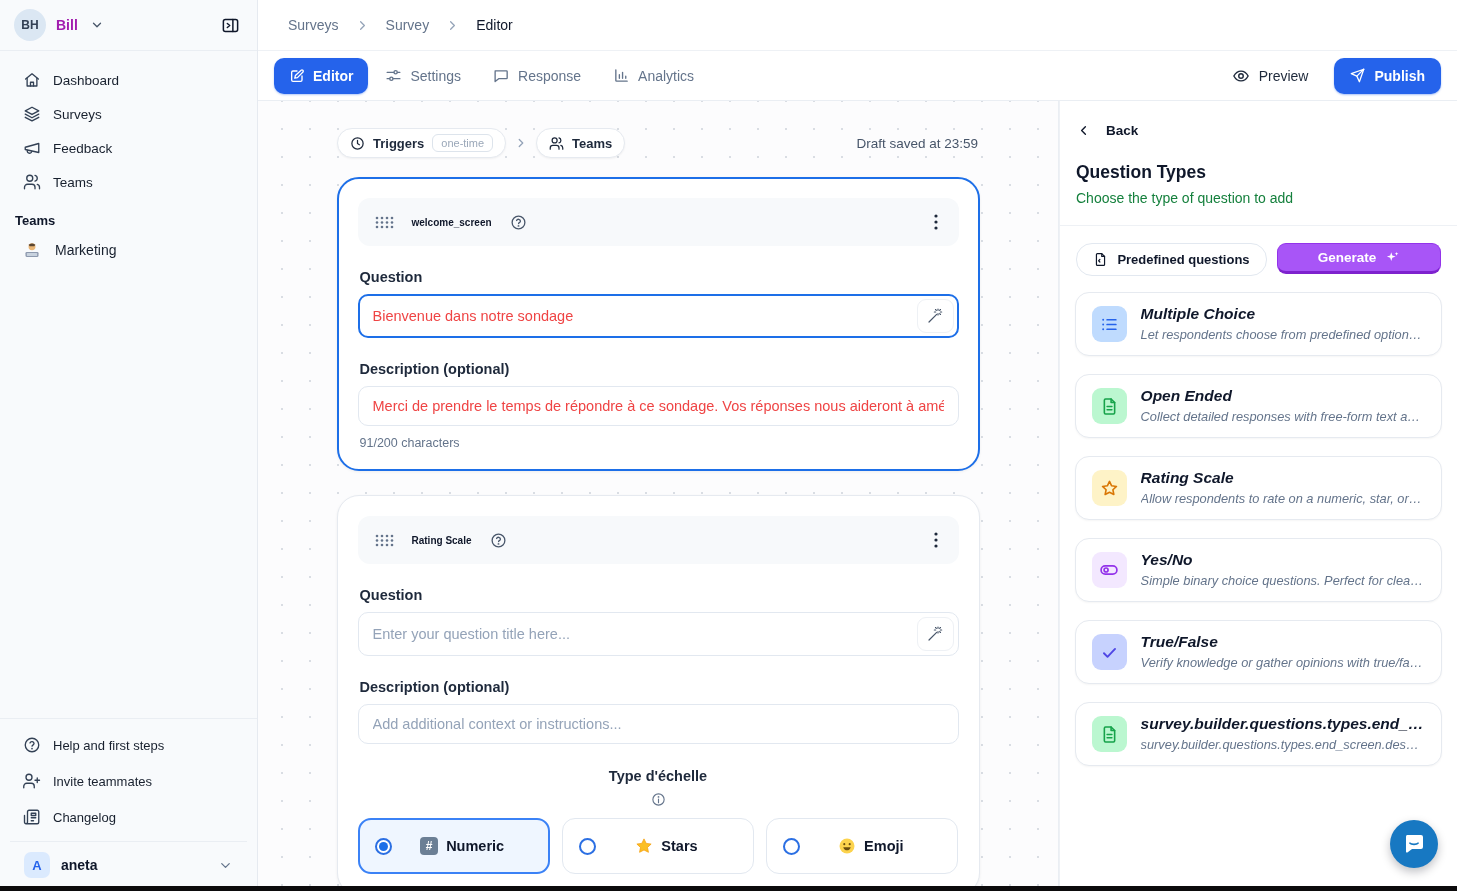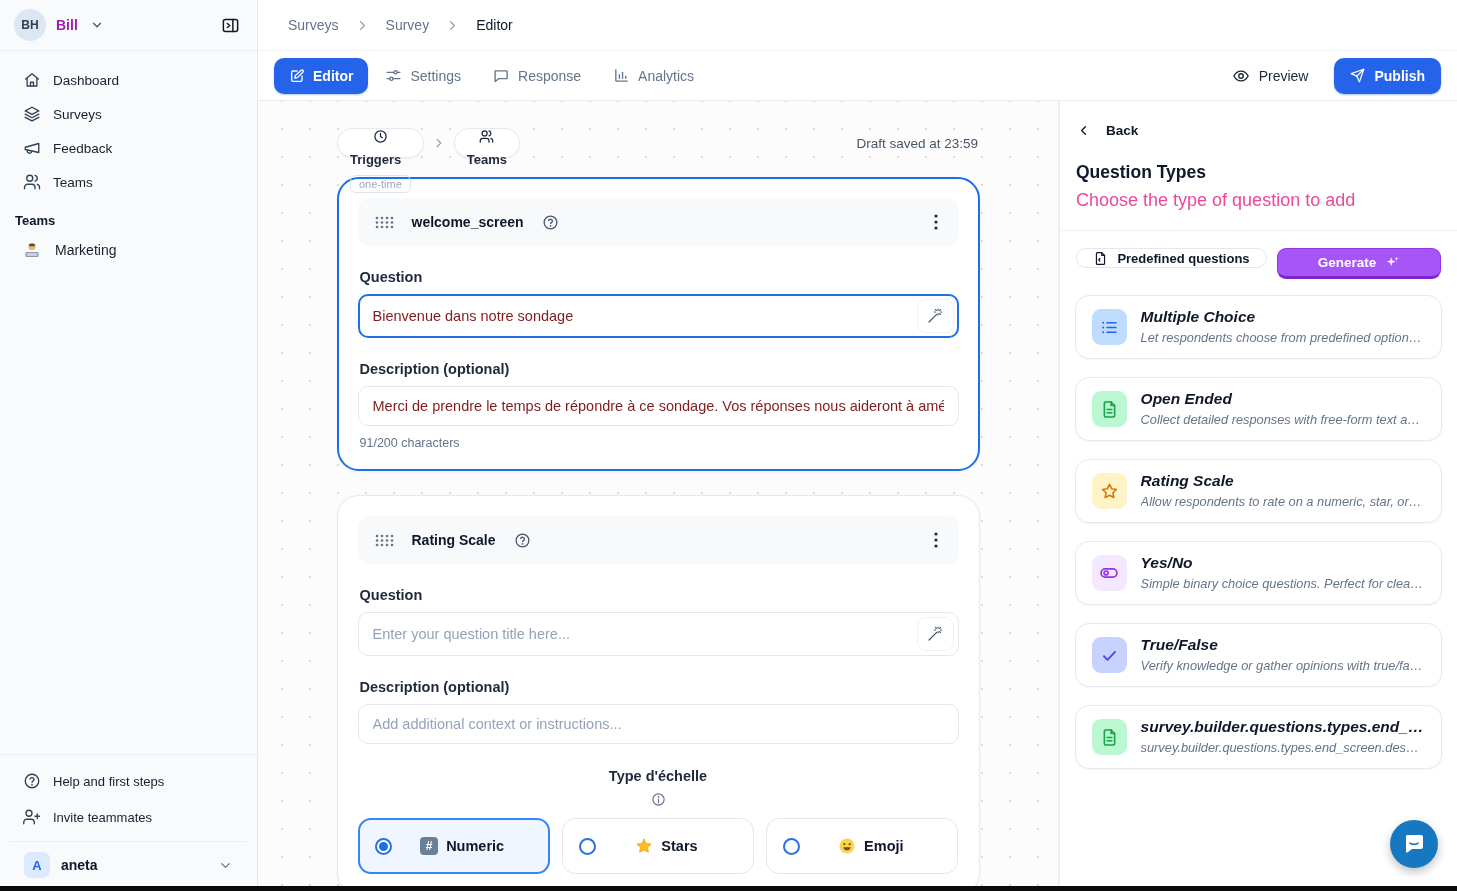--- a/index.html
+++ b/index.html
@@ -54,40 +54,40 @@
   .publish-btn { height:36px; display:flex; align-items:center; gap:9px; padding:0 16px; border:none;
     background:#2563eb; color:#fff; font-size:14px; font-weight:600; border-radius:10px; cursor:pointer; font-family:inherit;
     box-shadow:0 1px 2px rgba(37,99,235,.4); }
 
   
   .canvas { position:absolute; left:258px; top:101px; width:801px; height:790px; overflow:hidden;
     background-color:#fcfcfd; border-right:1px solid #eaeef3;
     background-image:radial-gradient(circle, #d9dde3 1.3px, transparent 1.4px);
     background-size:28px 28px; background-position:10px 14px; }
   .canvas-head { display:flex; align-items:center; margin:27px 80px 0 79px; gap:8px; }
-  .pill { height:30px; background:#fff; border:1px solid #e6eaf0; border-radius:15px; display:flex; 
+  .pill { height:30px; background:#fff; border:1px solid #e6eaf0; border-radius:15px; display:flex; align-items:center;
     gap:8px; padding:0 12px; font-size:13px; font-weight:600; color:#1e293b; cursor:pointer;
-    box-shadow:0 1px 2px rgba(2,6,23,.05);flex-direction:column; }
+    box-shadow:0 1px 2px rgba(2,6,23,.05); }
   .pill .badge { font-size:11px; font-weight:500; color:#9aa7b8; border:1px solid #dde4ec; border-radius:6px; padding:2px 8px; }
   .canvas-head .sep { color:#94a3b8; }
   .draft { margin-left:auto; font-size:13.5px; color:#475569; }
 
   .card-stack { width:643px; margin:19px auto 0; }
   .qcard { background:#fff; border-radius:22px; padding:20px; border:1px solid #e6eaf0;
     box-shadow:0 1px 3px rgba(2,6,23,.06); }
   .qcard.selected { border:2px solid #1d6fe8; padding:19px; }
   .qcard + .qcard { margin-top:24px; }
   .qcard-head { background:#f7f9fb; border-radius:12px; height:48px; display:flex; align-items:center; padding:0 17px; gap:18px; }
-  .qcard-title { font-size:14px; font-weight:600; color:#0f172a; }
+  .qcard-title { font-size:10px; font-weight:600; color:#0f172a; }
   .qcard-head .help { color:#475569; cursor:pointer; }
   .qcard-head .menu { margin-left:auto; color:#1e293b; cursor:pointer; background:none; border:none; padding:4px; }
   .field-label { margin:23px 2px 9px; font-size:14.5px; font-weight:600; color:#1e293b; }
   .input-wrap { position:relative; }
   .input-wrap input { width:100%; height:44px; border:1px solid #e2e8f0; border-radius:10px; background:#fff;
-    padding:0 54px 0 14px; font-size:14.5px; color:#7f1d1d; font-family:inherit; outline:none; }
+    padding:0 54px 0 14px; font-size:14.5px; color:#ef4444; font-family:inherit; outline:none; }
   .input-wrap input::placeholder { color:#94a3b8; }
   .input-wrap.focused input { border:2px solid #1d6fe8; padding:0 53px 0 13px; }
   .input-wrap.plain input { height:40px; padding:0 14px; }
   .wand-btn { position:absolute; right:5px; top:50%; transform:translateY(-50%); width:37px; height:34px;
     border:1px solid #eef1f5; border-radius:9px; background:#fff; color:#475569; cursor:pointer;
     display:flex; align-items:center; justify-content:center; }
   .char-count { margin:10px 2px 0; font-size:12.5px; color:#64748b; }
 
   .scale-label-row { display:flex; align-items:center; gap:8px; margin:24px 2px 11px;flex-direction:column; }
   .scale-label-row .lbl { font-size:14.5px; font-weight:600; color:#1e293b; }
@@ -104,23 +104,23 @@
   .hash-chip { width:18px; height:18px; border-radius:4px; background:#6b7f95; color:#fff; font-size:12px;
     font-weight:bold; display:flex; align-items:center; justify-content:center; }
 
   
   .panel { position:absolute; left:1059px; top:101px; width:398px; height:790px; background:#fff;
     border-left:1px solid #eef1f5; overflow:hidden; }
   .panel-head { padding:22px 16px 19px; border-bottom:1px solid #eef1f5; }
   .back-row { display:flex; align-items:center; gap:15px; font-size:13.5px; font-weight:600; color:#0f172a;
     cursor:pointer; background:none; border:none; font-family:inherit; padding:0; }
   .panel-title { margin-top:24px; font-size:17.5px; font-weight:700; color:#0f172a; }
-  .panel-sub { margin-top:7px; font-size:18px; color:#ec4899; }
+  .panel-sub { margin-top:7px; font-size:14px; color:#15803d; }
   .panel-actions { display:flex; gap:10px; padding:17px 16px 0; }
-  .btn-predefined { flex:1; height:20px; border:1px solid #e2e8f0; border-radius:16px; background:#fff;
+  .btn-predefined { flex:1; height:33px; border:1px solid #e2e8f0; border-radius:16px; background:#fff;
     display:flex; align-items:center; justify-content:center; gap:9px; font-size:13px; font-weight:600; color:#0f172a;
     cursor:pointer; font-family:inherit; }
   .btn-generate { width:164px; height:31px; border:1px solid #9333ea; border-bottom:3px solid #7e22ce; border-radius:9px;
     background:#a855f7; color:#fff; display:flex; align-items:center; justify-content:center; gap:9px;
     font-size:13.5px; font-weight:600; cursor:pointer; font-family:inherit; }
   .type-list { padding:16px 15px; display:flex; flex-direction:column; gap:18px; }
   .type-card { border:1px solid #e6eaf0; border-radius:14px; background:#fff; padding:12px 16px 13px;
     display:flex; gap:14px; align-items:flex-start; cursor:pointer; box-shadow:0 1px 2px rgba(2,6,23,.04); }
   .type-icon { width:36px; height:36px; border-radius:9px; display:flex; align-items:center; justify-content:center; margin-top:1px; }
   .type-icon.blue   { background:#bfdbfe; color:#2563eb; }
@@ -230,20 +230,30 @@
     </div>
     <div class="sb-item">
       <span class="ico">
         <svg width="18" height="18" viewBox="0 0 24 24" fill="none" stroke="currentColor" stroke-width="1.8" stroke-linecap="round" stroke-linejoin="round">
             <path d="M15 21v-2a4 4 0 0 0-4-4H5a4 4 0 0 0-4 4v2"></path>
             <circle cx="8" cy="7" r="4"></circle>
             <path d="M19 8v6M22 11h-6"></path>
           </svg>
       </span>
       <span>Invite teammates</span>
+    </div>
+    <div class="sb-item">
+      <span class="ico">
+        <svg width="18" height="18" viewBox="0 0 24 24" fill="none" stroke="currentColor" stroke-width="1.8" stroke-linecap="round" stroke-linejoin="round">
+            <path d="M4 21h15a2 2 0 0 0 2-2V5a2 2 0 0 0-2-2H8a2 2 0 0 0-2 2v14a2 2 0 0 1-4 0V10"></path>
+            <path d="M17 13h-6M14 17h-3"></path>
+            <rect x="11" y="7" width="6" height="3"></rect>
+          </svg>
+      </span>
+      <span>Changelog</span>
     </div>
     <div class="account-row">
       <span class="avatar-square">A</span>
       <span class="acname">aneta</span>
       <span class="ico chev">
         <svg width="15" height="15" viewBox="0 0 24 24" fill="none" stroke="currentColor" stroke-width="2" stroke-linecap="round" stroke-linejoin="round">
             <path d="m6 9 6 6 6-6"></path>
           </svg>
       </span>
     </div>

